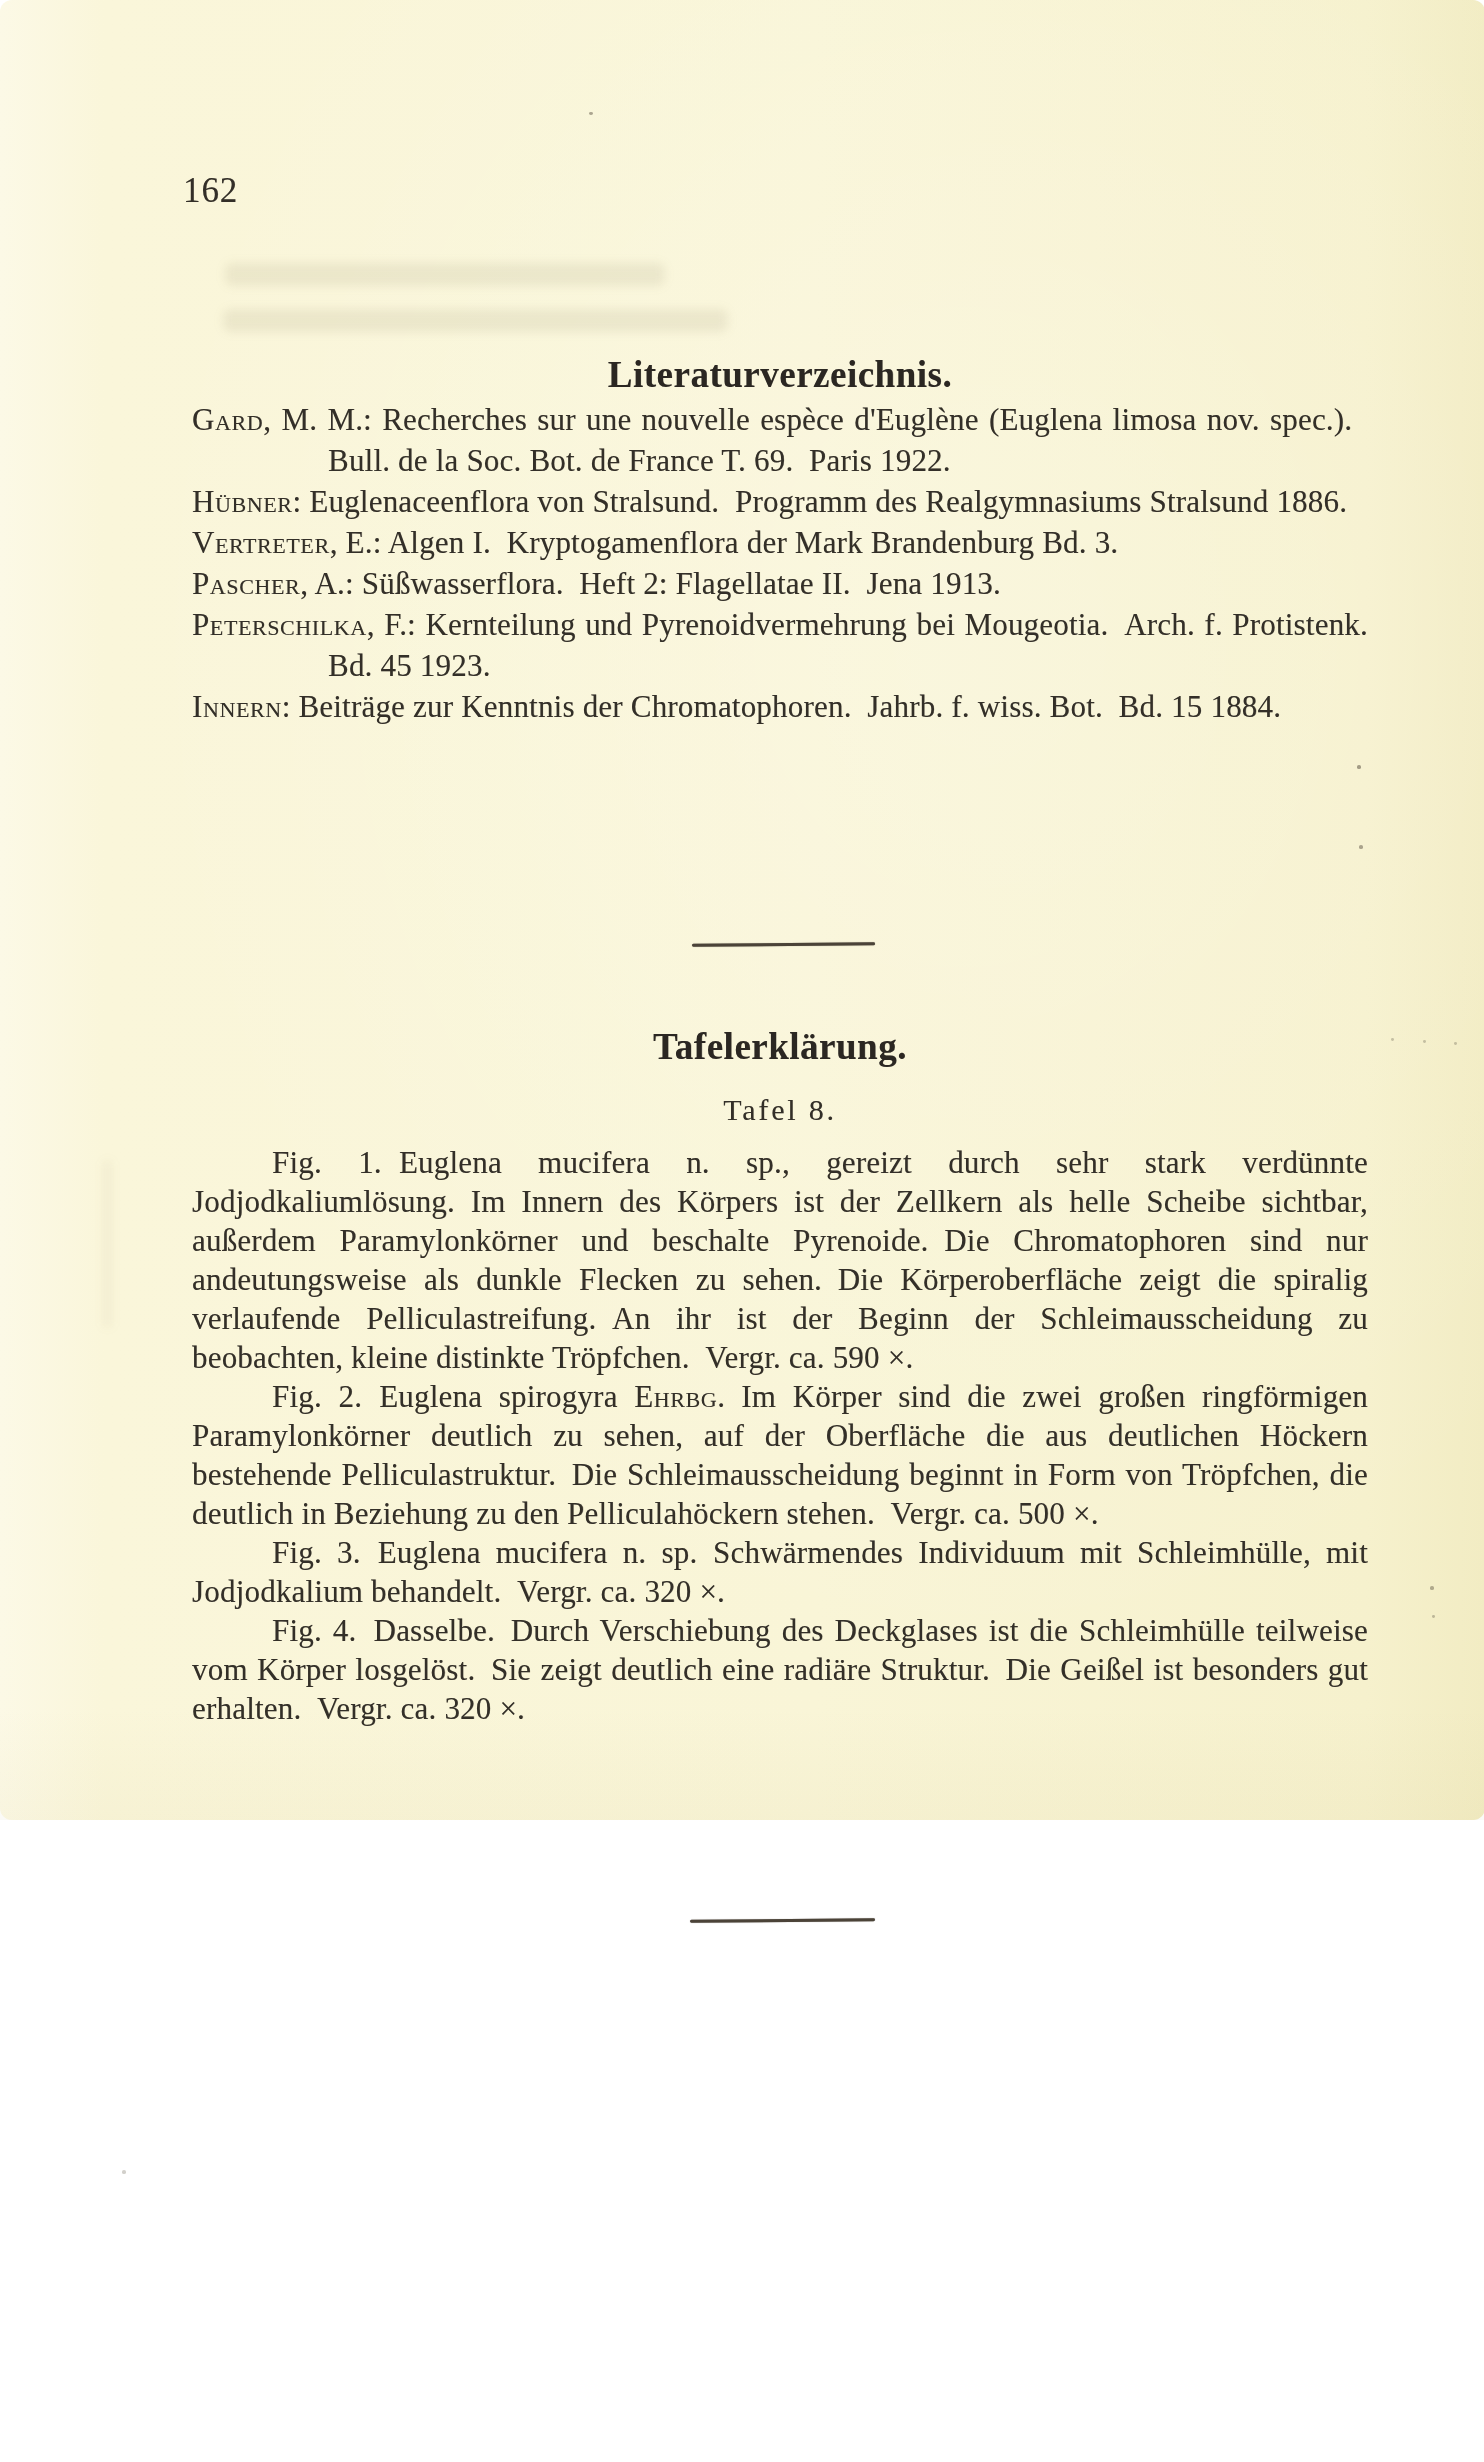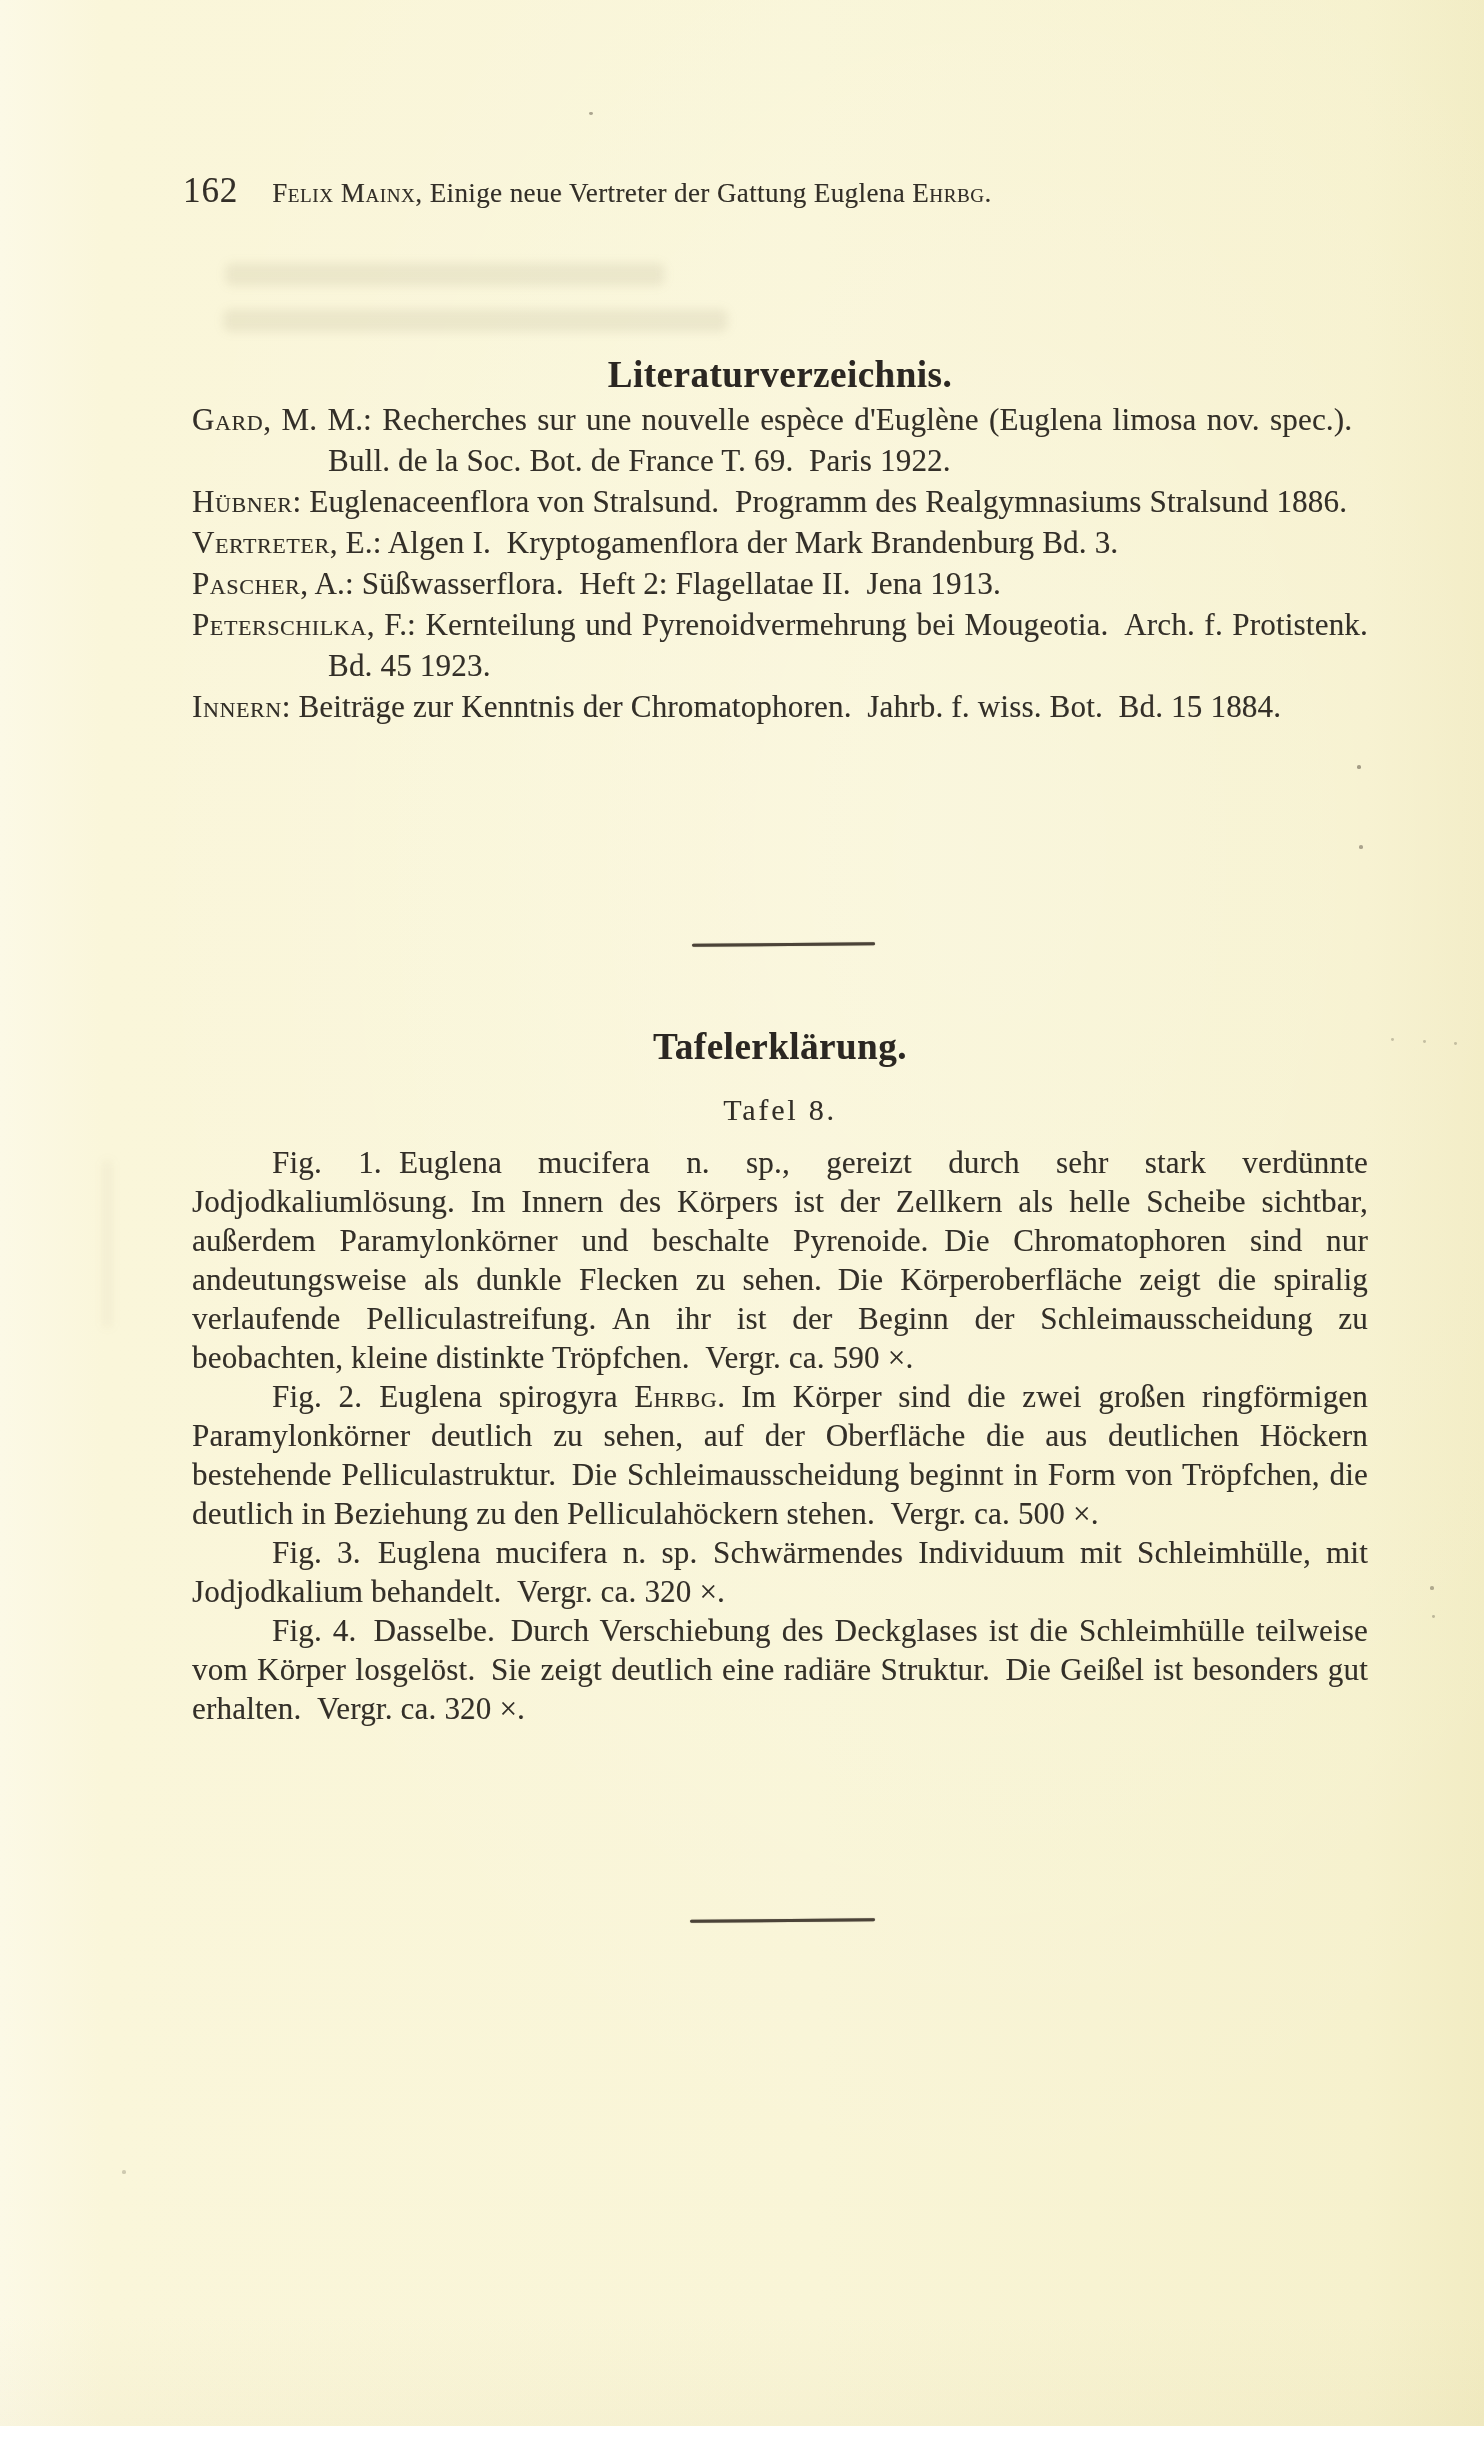--- a/index.html
+++ b/index.html
@@ -2,25 +2,26 @@
 <html style="font-size:15px"><head>
 <meta charset="utf-8">
 <style>
   html,body{margin:0;padding:0;}
   body{
     width:1485px;height:2462px;
     font-family:"Liberation Serif","DejaVu Serif",serif;
     overflow:hidden;
   }
   .page{
-    position:relative;width:1485px;height:2426px;
+    position:relative;width:1485px;height:1820px;
     background:
       radial-gradient(ellipse at 65% 35%, rgba(255,255,255,0.20), rgba(255,255,255,0) 62%),
       linear-gradient(90deg,#fcf9e6 0%, #faf6da 7%, #f9f5d7 55%, #f6f1cd 92%, #f2ecc3 100%);
     color:#332f28;
+    border-radius:12px;
   }
   .page::after{ 
     content:"";position:absolute;left:0;right:0;bottom:0;height:112px;
     background:linear-gradient(180deg, rgba(0,0,0,0) 0%, rgba(180,160,90,0.05) 100%);
     pointer-events:none;
   }
   .ink{ text-shadow:0.3px 0.3px 0 rgba(51,47,40,0.35); }
   .sc{ font-variant:small-caps; letter-spacing:0.6px; }
   .it{ }
 
@@ -79,21 +80,20 @@
     pointer-events:none;
   }
 </style>
 </head>
 <body>
 
 <div class="page">
 
   <div class="running-header ink">
     <span class="pagenum">162</span>
-    <span class="rh-text"><span class="sc">Felix Mainx</span><span>, Einige neue Vertreter der Gattung Euglena </span><span class="sc">Ehrbg.</span></span>
   </div>
 
   <div class="heading heading-lit ink">Literaturverzeichnis.</div>
 
   <div class="bibliography ink">
     <p class="bib-entry"><span class="sc">Gard</span><span>, M. M.: Recherches sur une nouvelle espèce d'Euglène (Euglena limosa nov. spec.). Bull. de la Soc. Bot. de France T. 69. Paris 1922.</span></p>
     <p class="bib-entry"><span class="sc">Hübner</span><span>: Euglenaceenflora von Stralsund. Programm des Realgymnasiums Stralsund 1886.</span></p>
     <p class="bib-entry"><span class="sc">Vertreter</span><span>, E.: Algen I. Kryptogamenflora der Mark Brandenburg Bd. 3.</span></p>
     <p class="bib-entry"><span class="sc">Pascher</span><span>, A.: Süßwasserflora. Heft 2: Flagellatae II. Jena 1913.</span></p>
     <p class="bib-entry"><span class="sc">Peterschilka</span><span>, F.: Kernteilung und Pyrenoidvermehrung bei Mougeotia. Arch. f. Protistenk. Bd. 45 1923.</span></p>

